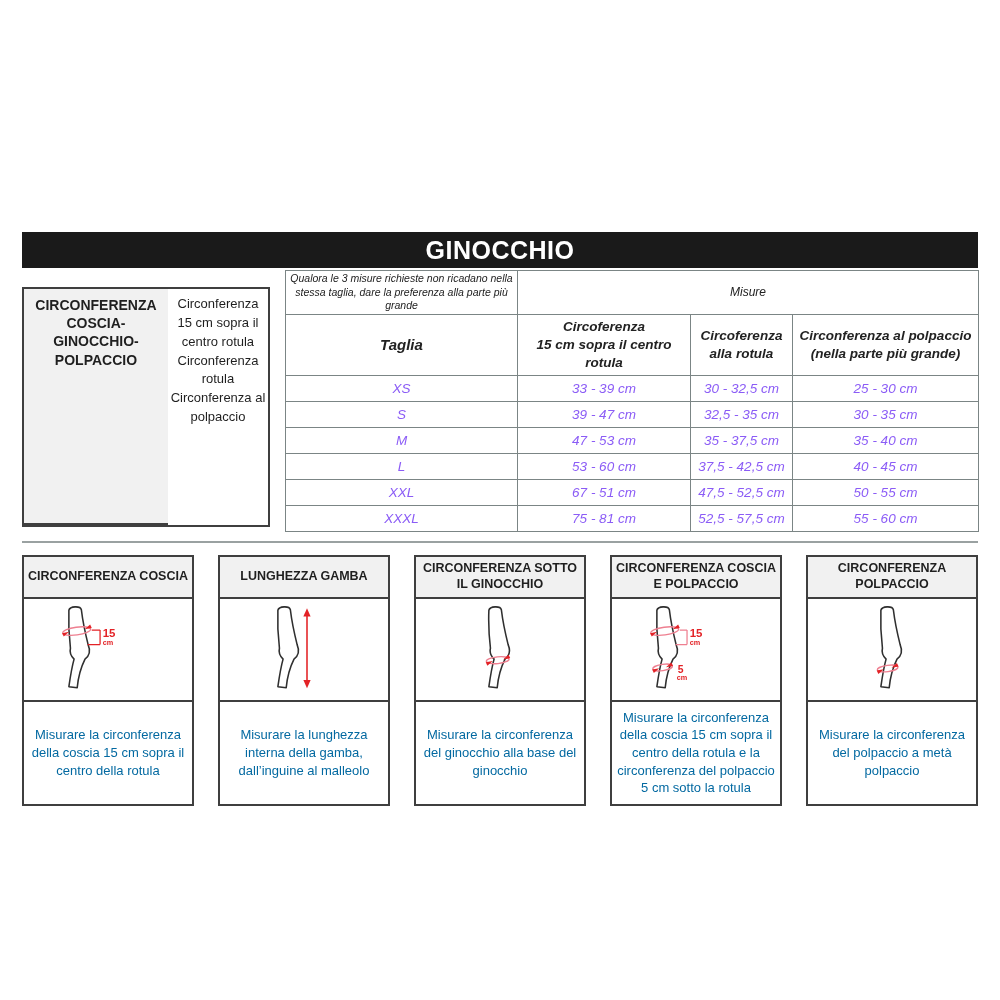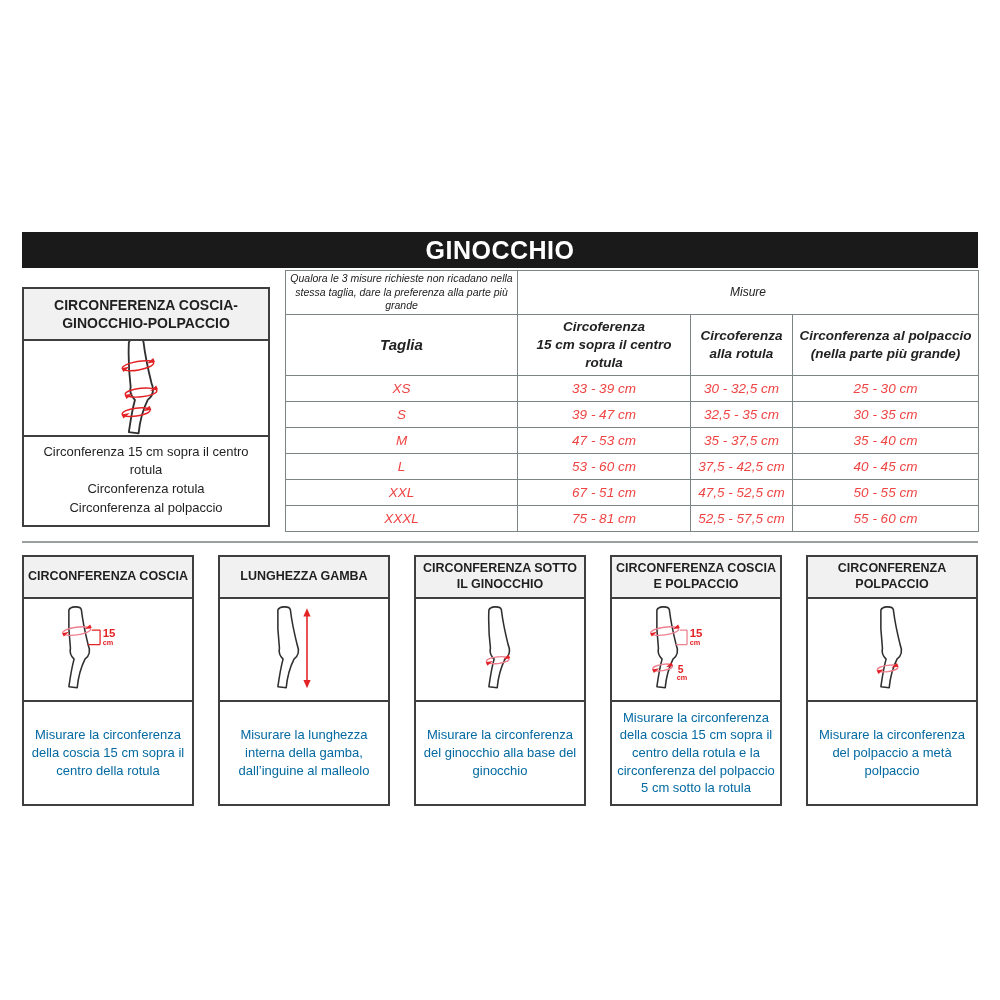--- a/index.html
+++ b/index.html
@@ -6,36 +6,36 @@
   body{width:1000px;height:1000px;overflow:hidden;font-family:"Liberation Sans",sans-serif;color:#2e2e2e;}
   .page{width:956px;margin-left:22px;padding-top:232px;}
 
   
   .title-bar{height:36px;background:#1a1a1a;color:#fff;display:flex;align-items:center;justify-content:center;
              font-size:25px;font-weight:bold;letter-spacing:.5px;}
 
   
   .main{display:flex;margin-top:2px;}
   .left-panel{width:248px;height:240px;margin-top:17px;border:2px solid #3f3f3f;box-sizing:border-box;
-              display:flex;flex-direction:column;background:#fff;flex:0 0 248px;}
+              display:flex;background:#fff;flex:0 0 248px;}
   .lp-header{background:#f1f1f1;border-bottom:2px solid #3f3f3f;text-align:center;font-weight:bold;
              font-size:14px;line-height:1.3;padding:7px 2px;color:#1f1f1f;}
   .lp-illus{flex:1;display:flex;align-items:center;justify-content:center;border-bottom:2px solid #3f3f3f;overflow:hidden;}
   .lp-caption{font-size:13px;text-align:center;padding:6px 2px 7px 2px;line-height:1.45;color:#1f1f1f;}
 
   
   .table-wrap{margin-left:15px;font-style:italic;}
   table.sizes{border-collapse:collapse;width:693px;table-layout:fixed;}
   table.sizes td{border:1px solid #7b8585;text-align:center;vertical-align:middle;background:#fff;padding:1px 2px;}
   .note-cell{font-size:10.5px;line-height:1.3;height:30px;color:#222;}
   .misure-cell{font-size:12px;height:30px;color:#222;}
   .taglia-cell{font-size:15px;font-weight:bold;height:58px;color:#222;}
   .colhead-cell{font-size:13.5px;font-weight:bold;line-height:1.32;height:58px;color:#222;}
   .colhead-cell span{display:block;}
-  tr.data td{font-size:13.5px;height:23px;color:#ef4444;}
+  tr.data td{font-size:13.5px;height:23px;color:#8b5cf6;}
 
   
   .divider{height:2px;background:#9aa1a1;margin-top:9px;}
 
   
   .bottom{display:flex;gap:24px;margin-top:12px;align-items:stretch;}
   .bp{flex:1;border:2px solid #3f3f3f;display:flex;flex-direction:column;background:#fff;box-sizing:border-box;}
   .bp-header{background:#f1f1f1;border-bottom:2px solid #3f3f3f;font-weight:bold;font-size:12.5px;
              text-align:center;line-height:1.25;min-height:34px;display:flex;align-items:center;justify-content:center;
              padding:3px 4px;color:#1f1f1f;}

